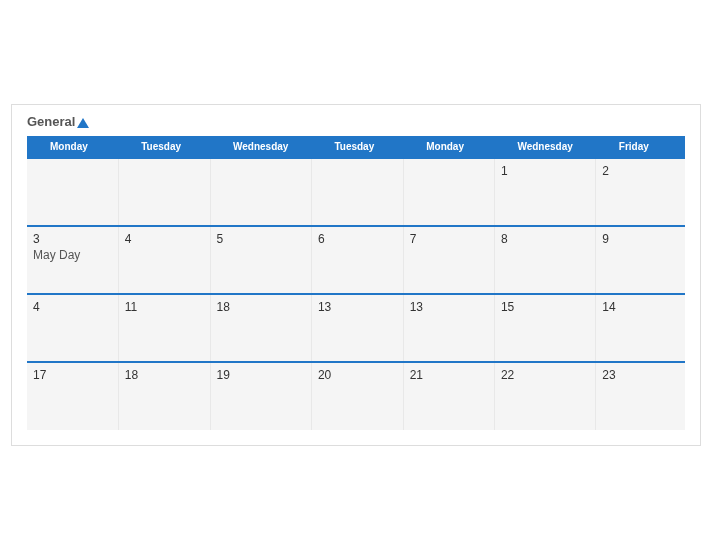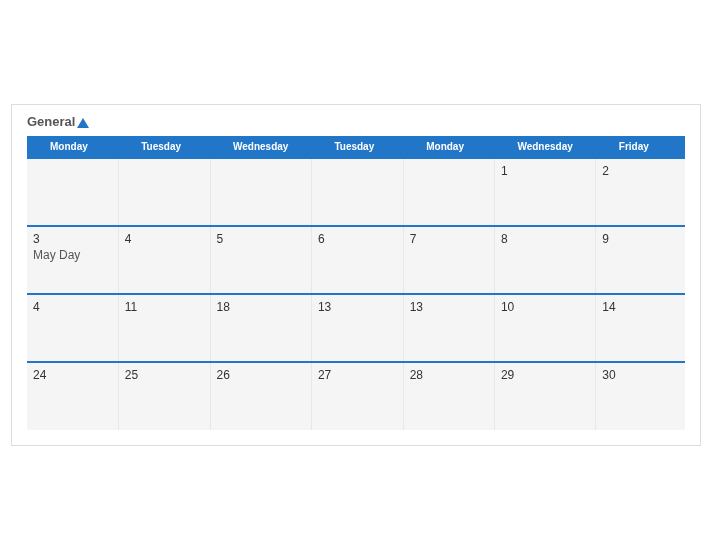--- a/index.html
+++ b/index.html
@@ -179,44 +179,44 @@
           <td>
             <span class="day-number">18</span>
           </td>
           <td>
             <span class="day-number">13</span>
           </td>
           <td>
             <span class="day-number">13</span>
           </td>
           <td>
-            <span class="day-number">10</span>
+            <span class="day-number">15</span>
           </td>
           <td>
             <span class="day-number">14</span>
           </td>
         </tr>
         <tr>
           <td>
-            <span class="day-number">24</span>
-          </td>
-          <td>
-            <span class="day-number">25</span>
-          </td>
-          <td>
-            <span class="day-number">26</span>
-          </td>
-          <td>
-            <span class="day-number">27</span>
-          </td>
-          <td>
-            <span class="day-number">28</span>
-          </td>
-          <td>
-            <span class="day-number">29</span>
-          </td>
-          <td>
-            <span class="day-number">30</span>
+            <span class="day-number">17</span>
+          </td>
+          <td>
+            <span class="day-number">18</span>
+          </td>
+          <td>
+            <span class="day-number">19</span>
+          </td>
+          <td>
+            <span class="day-number">20</span>
+          </td>
+          <td>
+            <span class="day-number">21</span>
+          </td>
+          <td>
+            <span class="day-number">22</span>
+          </td>
+          <td>
+            <span class="day-number">23</span>
           </td>
         </tr>
       </tbody>
   </table>
 </div>
 
 </body></html>

